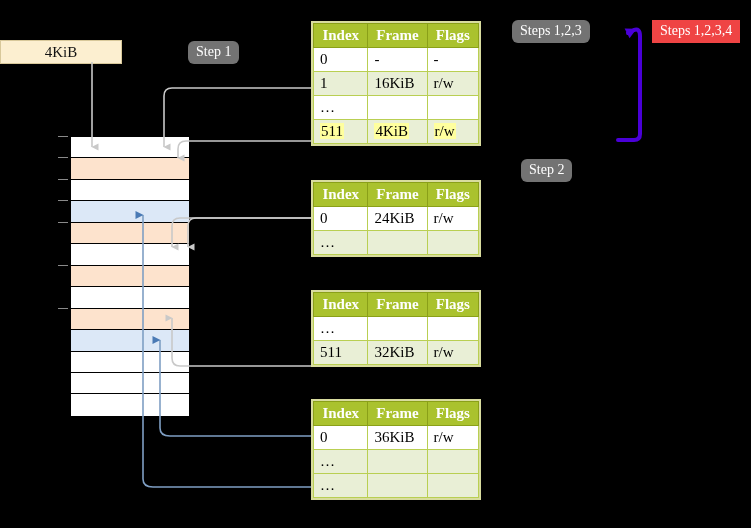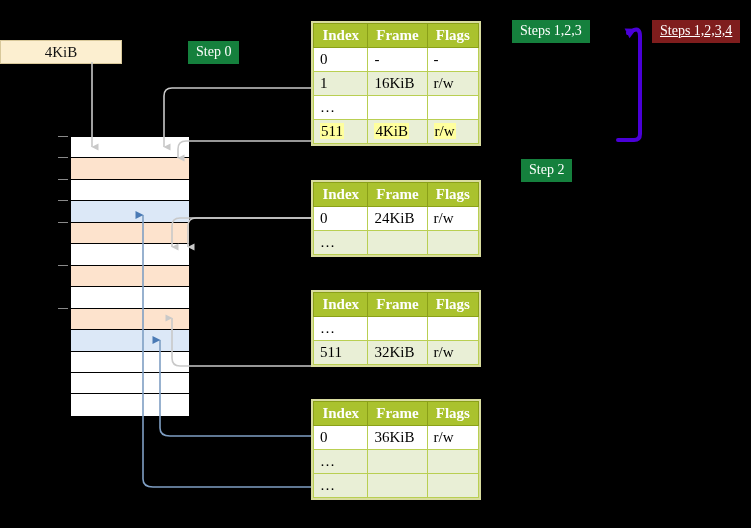--- a/index.html
+++ b/index.html
@@ -3,22 +3,22 @@
 <meta charset="utf-8">
 <style>
   html,body{margin:0;padding:0;background:#000;}
   body{width:751px;height:528px;position:relative;overflow:hidden;
        font-family:"Liberation Serif","DejaVu Serif",serif;color:#000;}
   .canvas{position:absolute;left:0;top:0;width:751px;height:528px;}
 
   
   .badge{position:absolute;font-size:14px;line-height:1;padding:4px 8px 5px 8px;
          white-space:nowrap;color:#ffffff;}
-  .badge.red{background:#15803d;}
-  .badge.violet{background:#7f1d1d;text-decoration:underline;}
+  .badge.red{background:#737373;border-radius:6px;}
+  .badge.violet{background:#ef4444;}
 
   
   .kib-box{position:absolute;background:#fcefd0;border:1px solid #d8c89a;
            display:flex;align-items:center;justify-content:center;
            font-size:15px;color:#111;}
 
   
   .memgrid{position:absolute;border:1px solid #000;box-sizing:border-box;background:#fff;}
   .memrow{box-sizing:border-box;border-bottom:1px solid #000;width:100%;}
   .memrow:last-child{border-bottom:none;}
@@ -49,21 +49,21 @@
 </head>
 <body>
 
 <div class="canvas">
 
   <div class="kib-box" style="left:0px;top:40px;width:120px;height:22px;">
     <span>4KiB</span>
   </div>
 
   <div class="badge red" style="left:188px;top:41px;">
-    <span>Step 0</span>
+    <span>Step 1</span>
   </div>
   <div class="badge red" style="left:512px;top:20px;">
     <span>Steps 1,2,3</span>
   </div>
   <div class="badge violet" style="left:652px;top:20px;">
     <span>Steps 1,2,3,4</span>
   </div>
   <div class="badge red" style="left:521px;top:159px;">
     <span>Step 2</span>
   </div>

